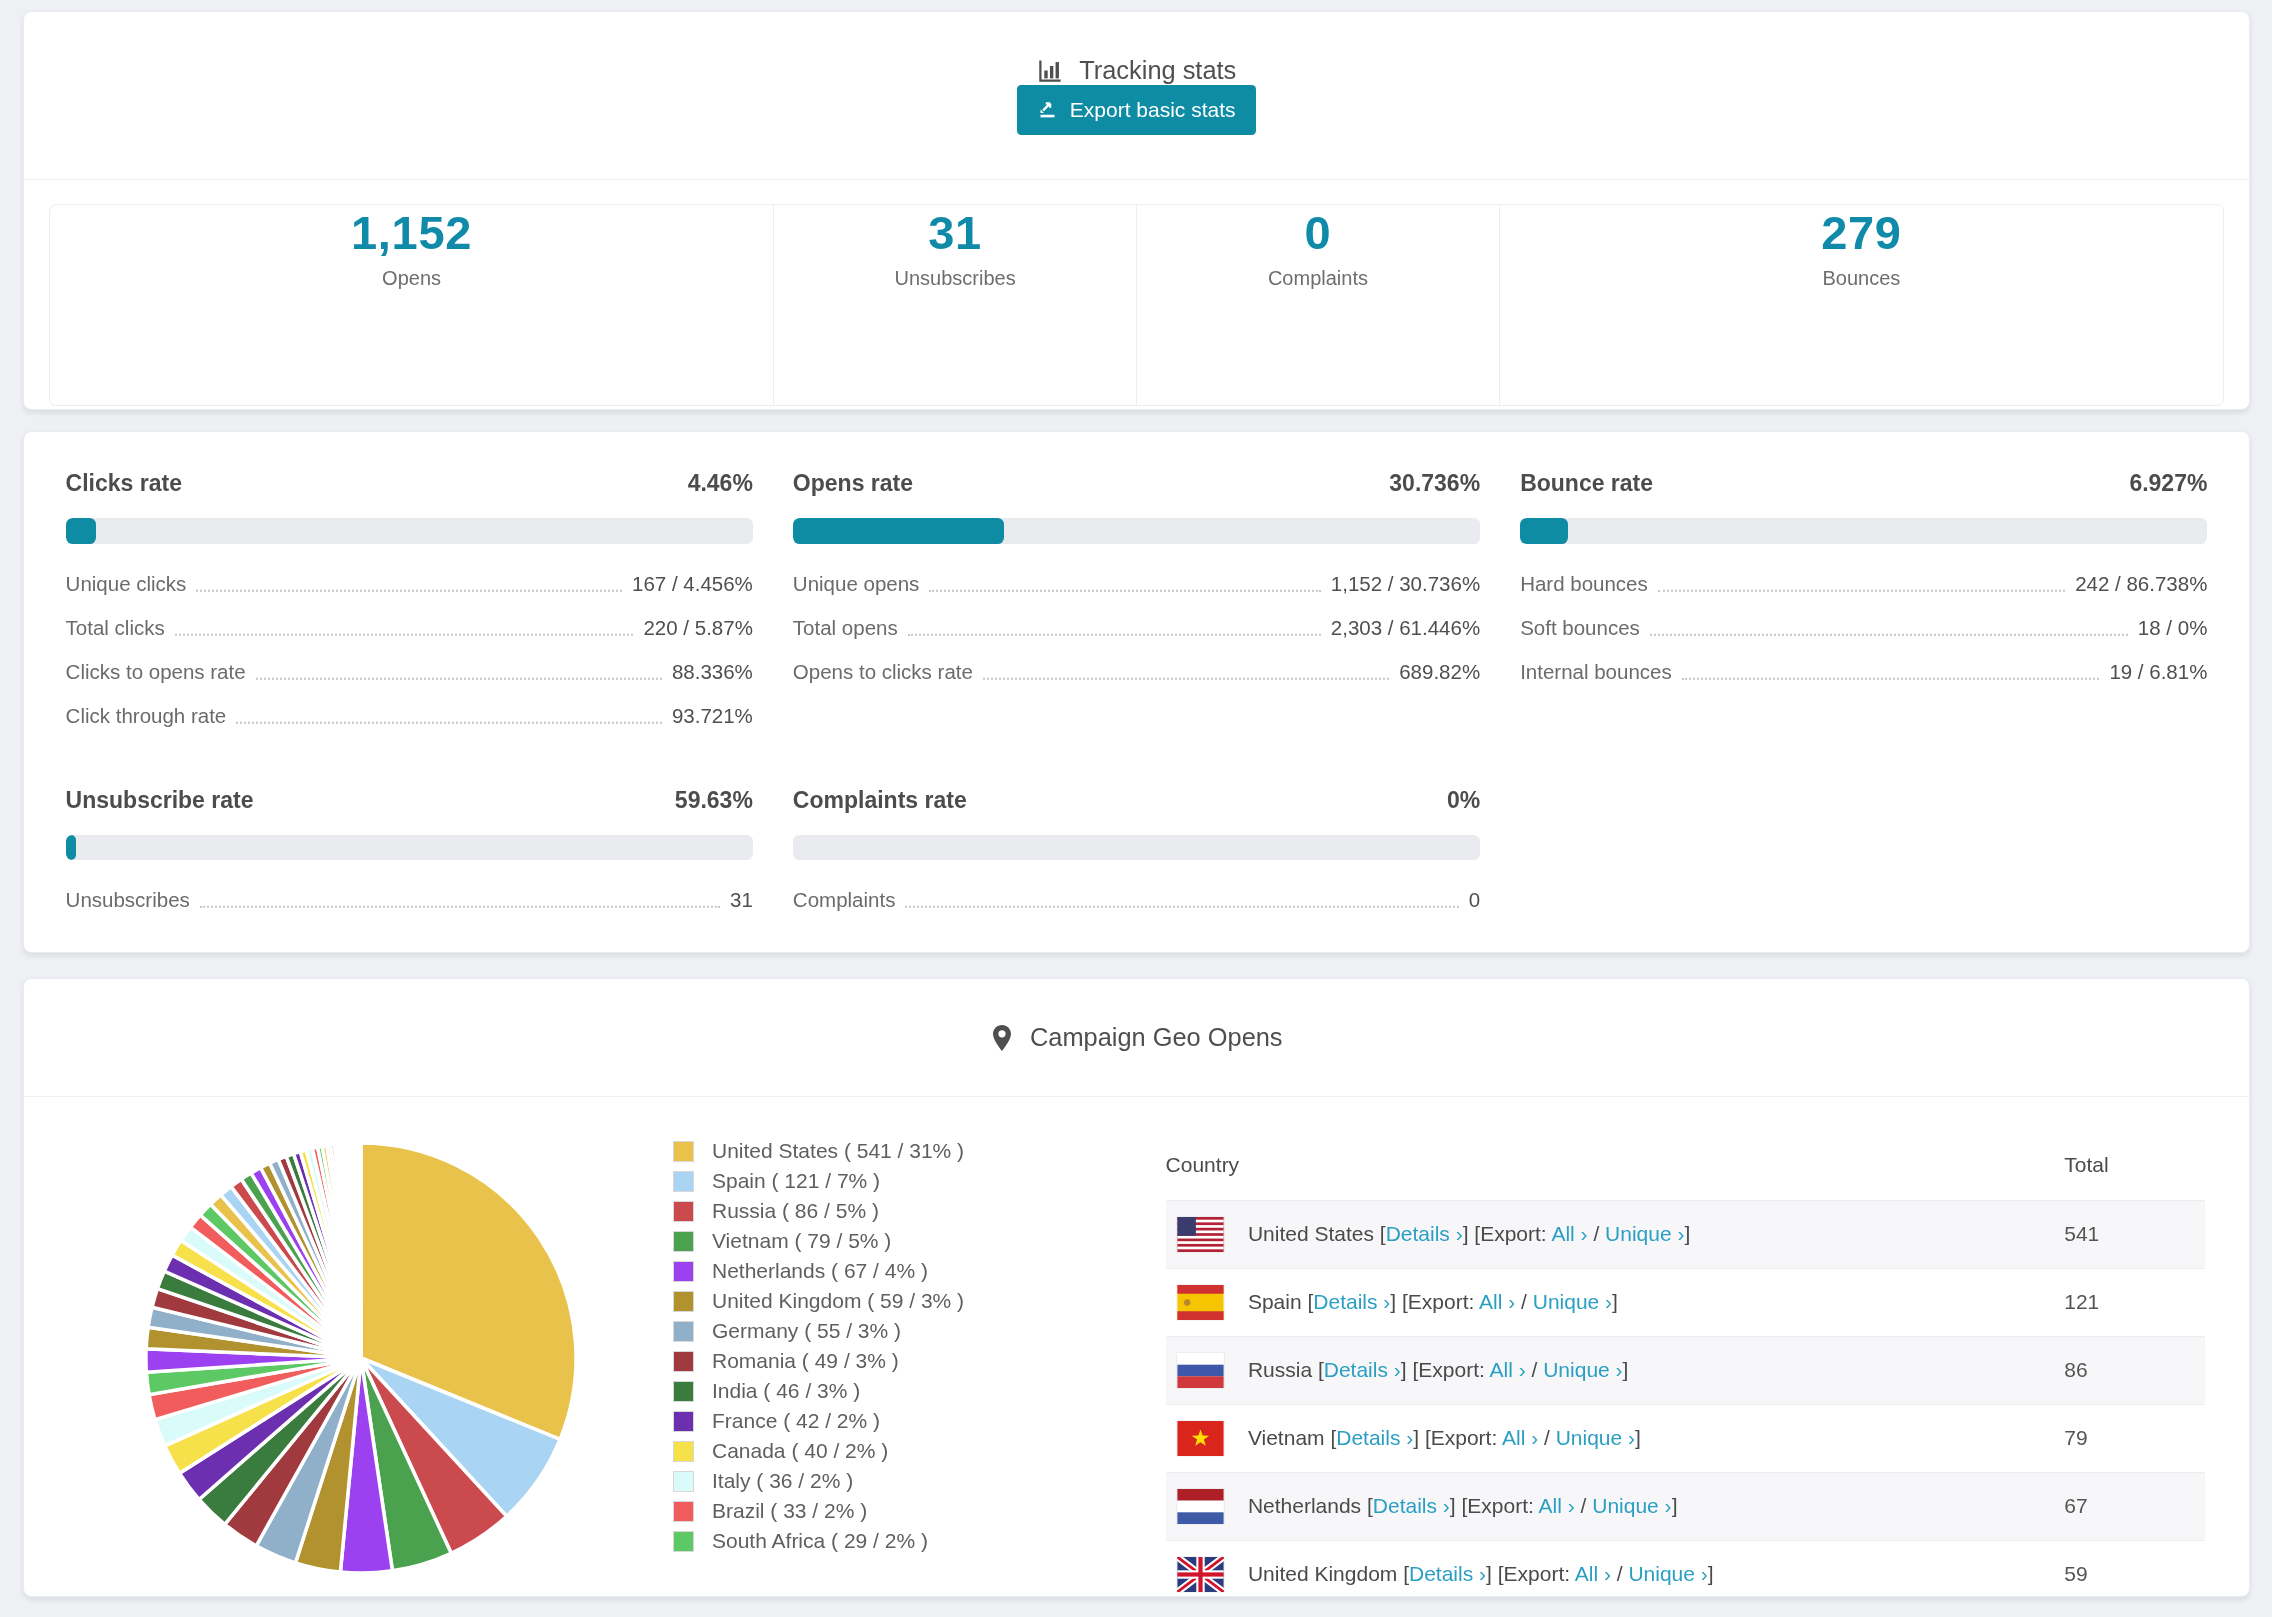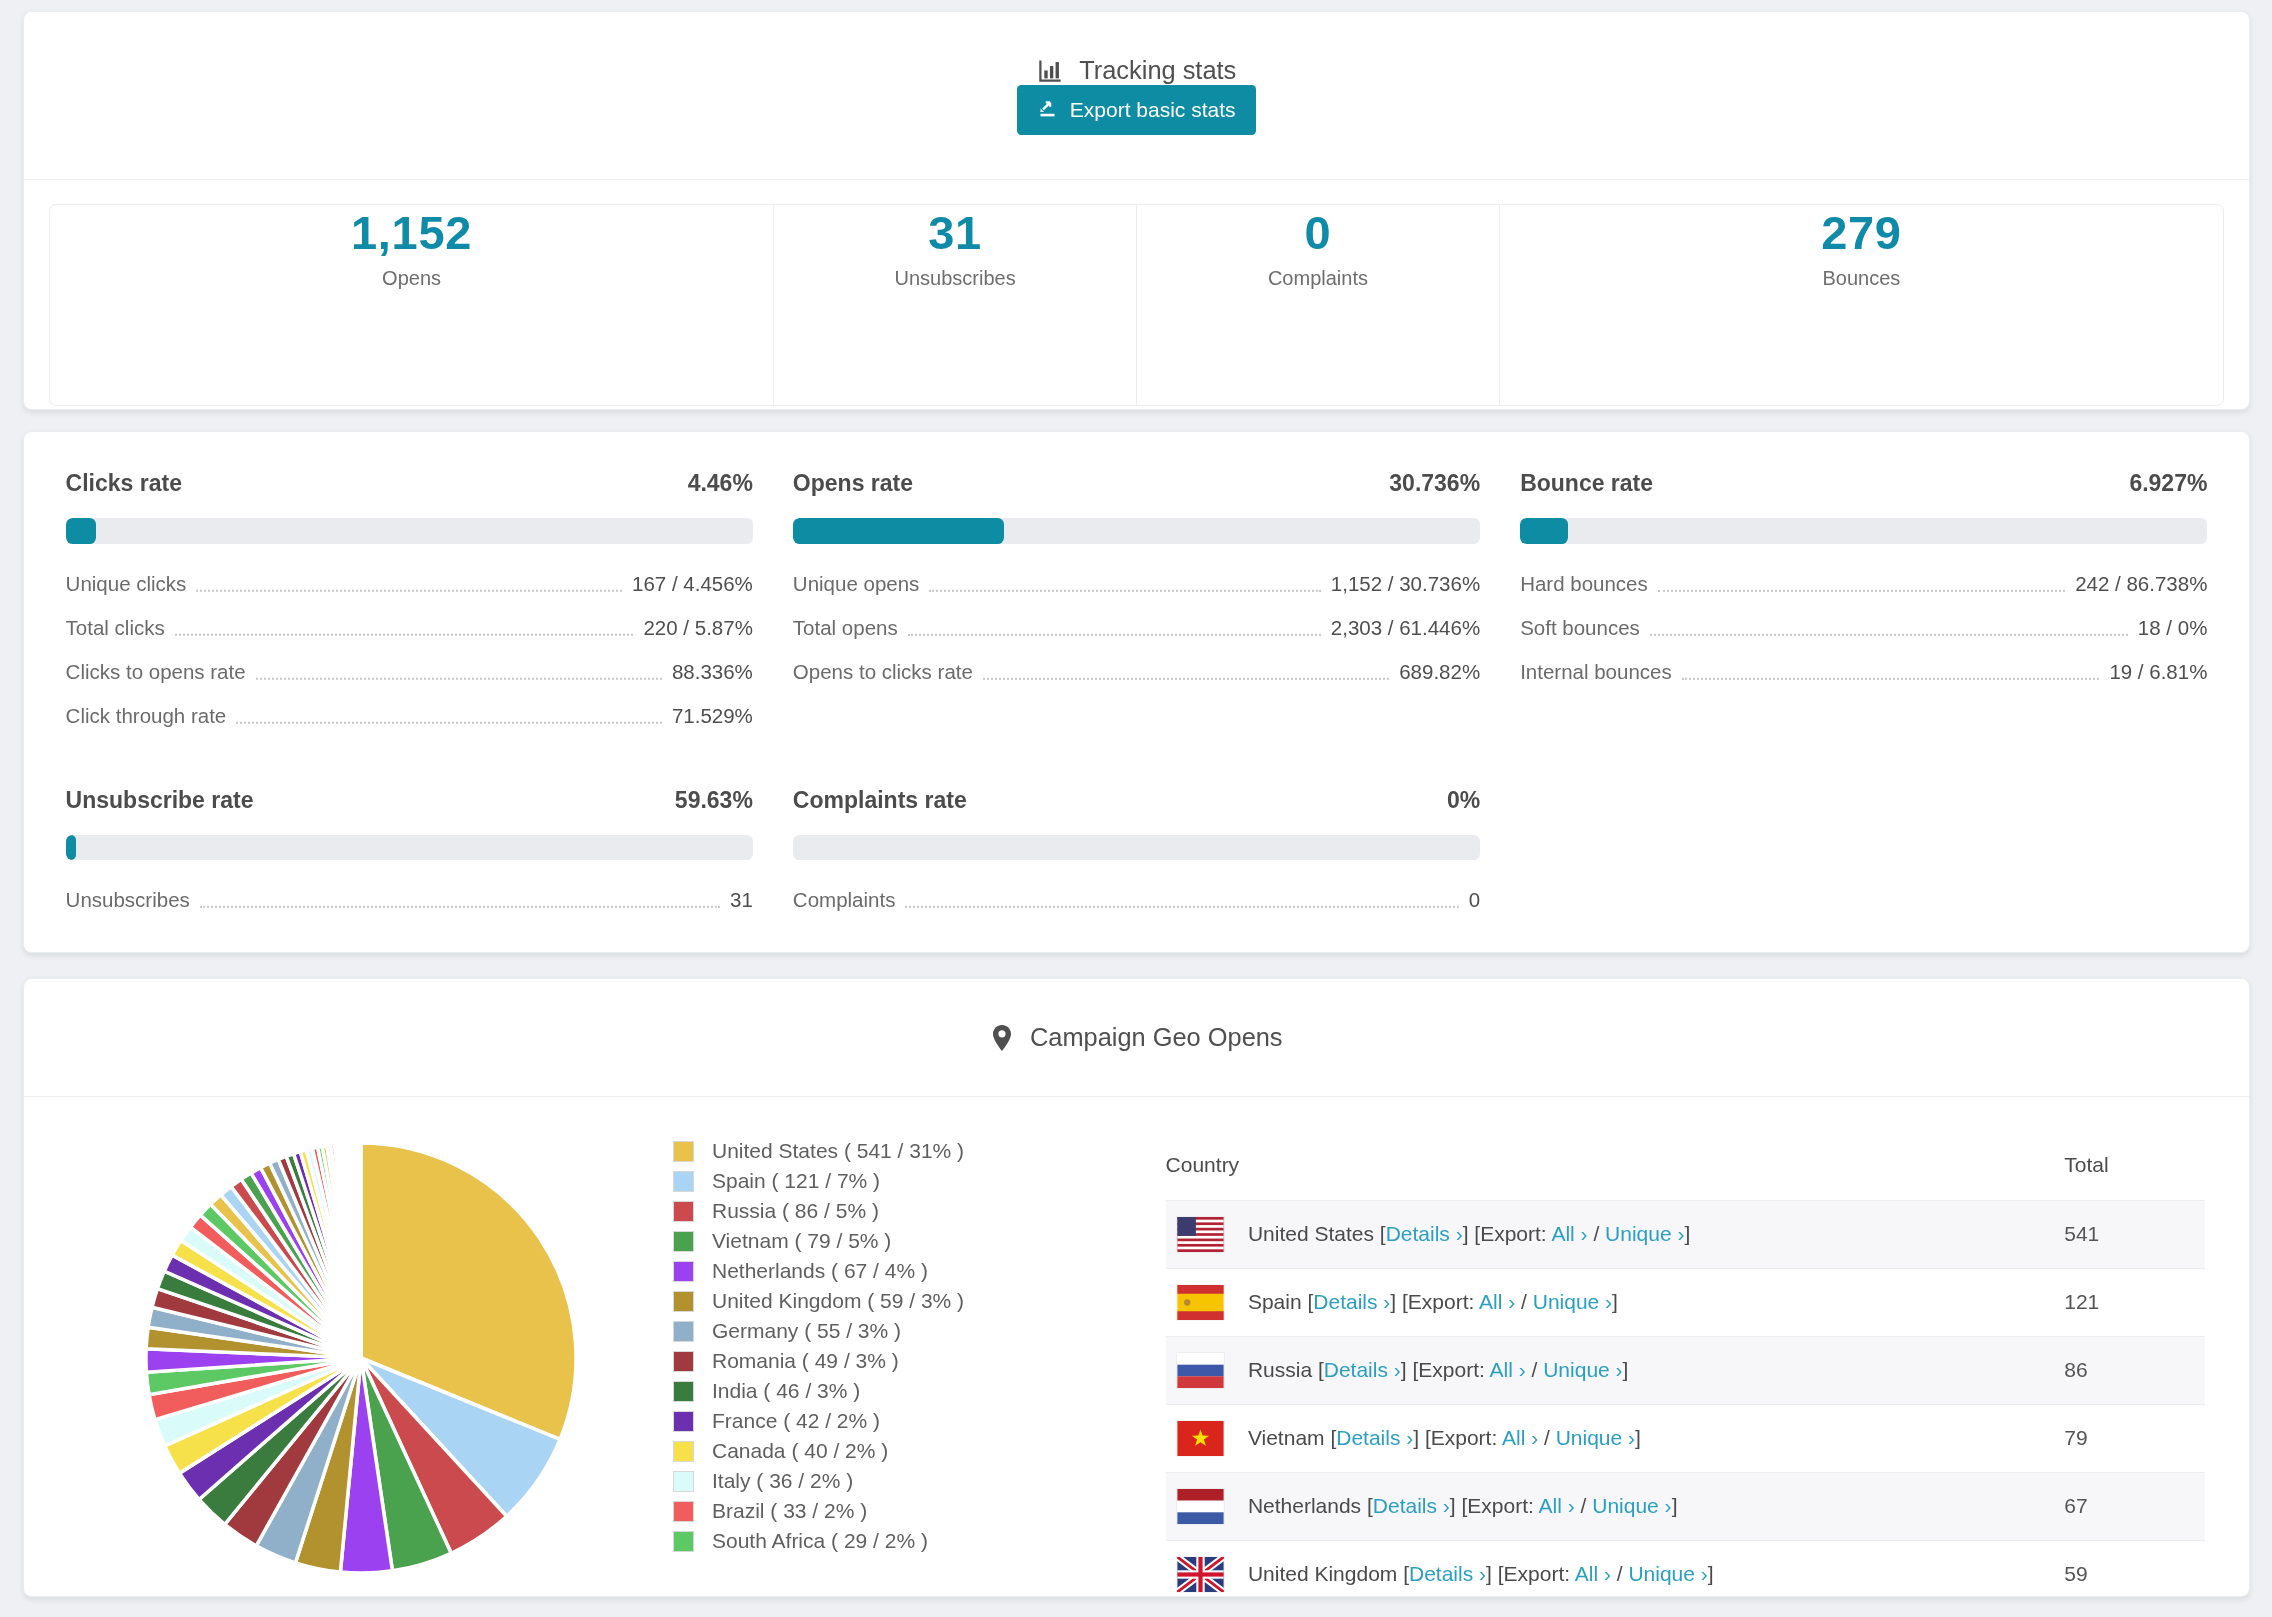--- a/index.html
+++ b/index.html
@@ -8,21 +8,21 @@
   .wrap { padding:11.3px 22.6px 0; display:flex; flex-direction:column; }
   .card { background:#fff; border:0.7px solid #e9ecf1; border-radius:8.5px;
           box-shadow:0 2.1px 5.6px rgba(45,55,70,.10); }
   .card-head { display:flex; justify-content:space-between; align-items:center;
                padding:44px 40px; border-bottom:1.4px solid #f0f0f0;flex-direction:column; }
   .card-title { display:flex; align-items:center; gap:15.5px; font-size:25.4px; color:#4f4f4f; }
   .card-title svg { flex:0 0 auto; }
 
   
   #card-tracking { height:399px; }
-  .btn-export { display:flex; gap:11.3px; background:#0d8ca3; color:#fff;
+  .btn-export { display:flex; align-items:center; gap:11.3px; background:#0d8ca3; color:#fff;
                 border:none; border-radius:4.2px; font-size:21px; padding:12.7px 20px;
                 font-family:inherit; cursor:pointer; }
   .stats-row { margin:24px 25.4px 0; height:202px; border:1.4px solid #ecedf1; border-radius:7px;
                display:flex; }
   .stat-cell { display:flex; flex-direction:column; align-items:center; width:16.7%; }
   .stat-cell:first-child, .stat-cell:last-child { flex:1; }
   .stat-cell + .stat-cell { border-left:1.4px solid #ecedf1; }
   .stat-value { font-size:47px; font-weight:bold; color:#0f8aa8; letter-spacing:0.7px; }
   .stat-label { margin-top:7px; font-size:20px; color:#6e6e6e; }
 
@@ -131,21 +131,21 @@
               <span class="val">220 / 5.87%</span>
             </div>
             <div class="rrow">
               <span class="lab">Clicks to opens rate</span>
               <span class="leader"></span>
               <span class="val">88.336%</span>
             </div>
             <div class="rrow">
               <span class="lab">Click through rate</span>
               <span class="leader"></span>
-              <span class="val">71.529%</span>
+              <span class="val">93.721%</span>
             </div>
           </div>
         </div>
         <div class="rate-block">
           <div class="rate-head">
             <span class="rate-title">Opens rate</span>
             <span class="rate-value">30.736%</span>
           </div>
           <div class="bar-track">
             <div class="bar-fill" style="width: 30.736%;"></div>

